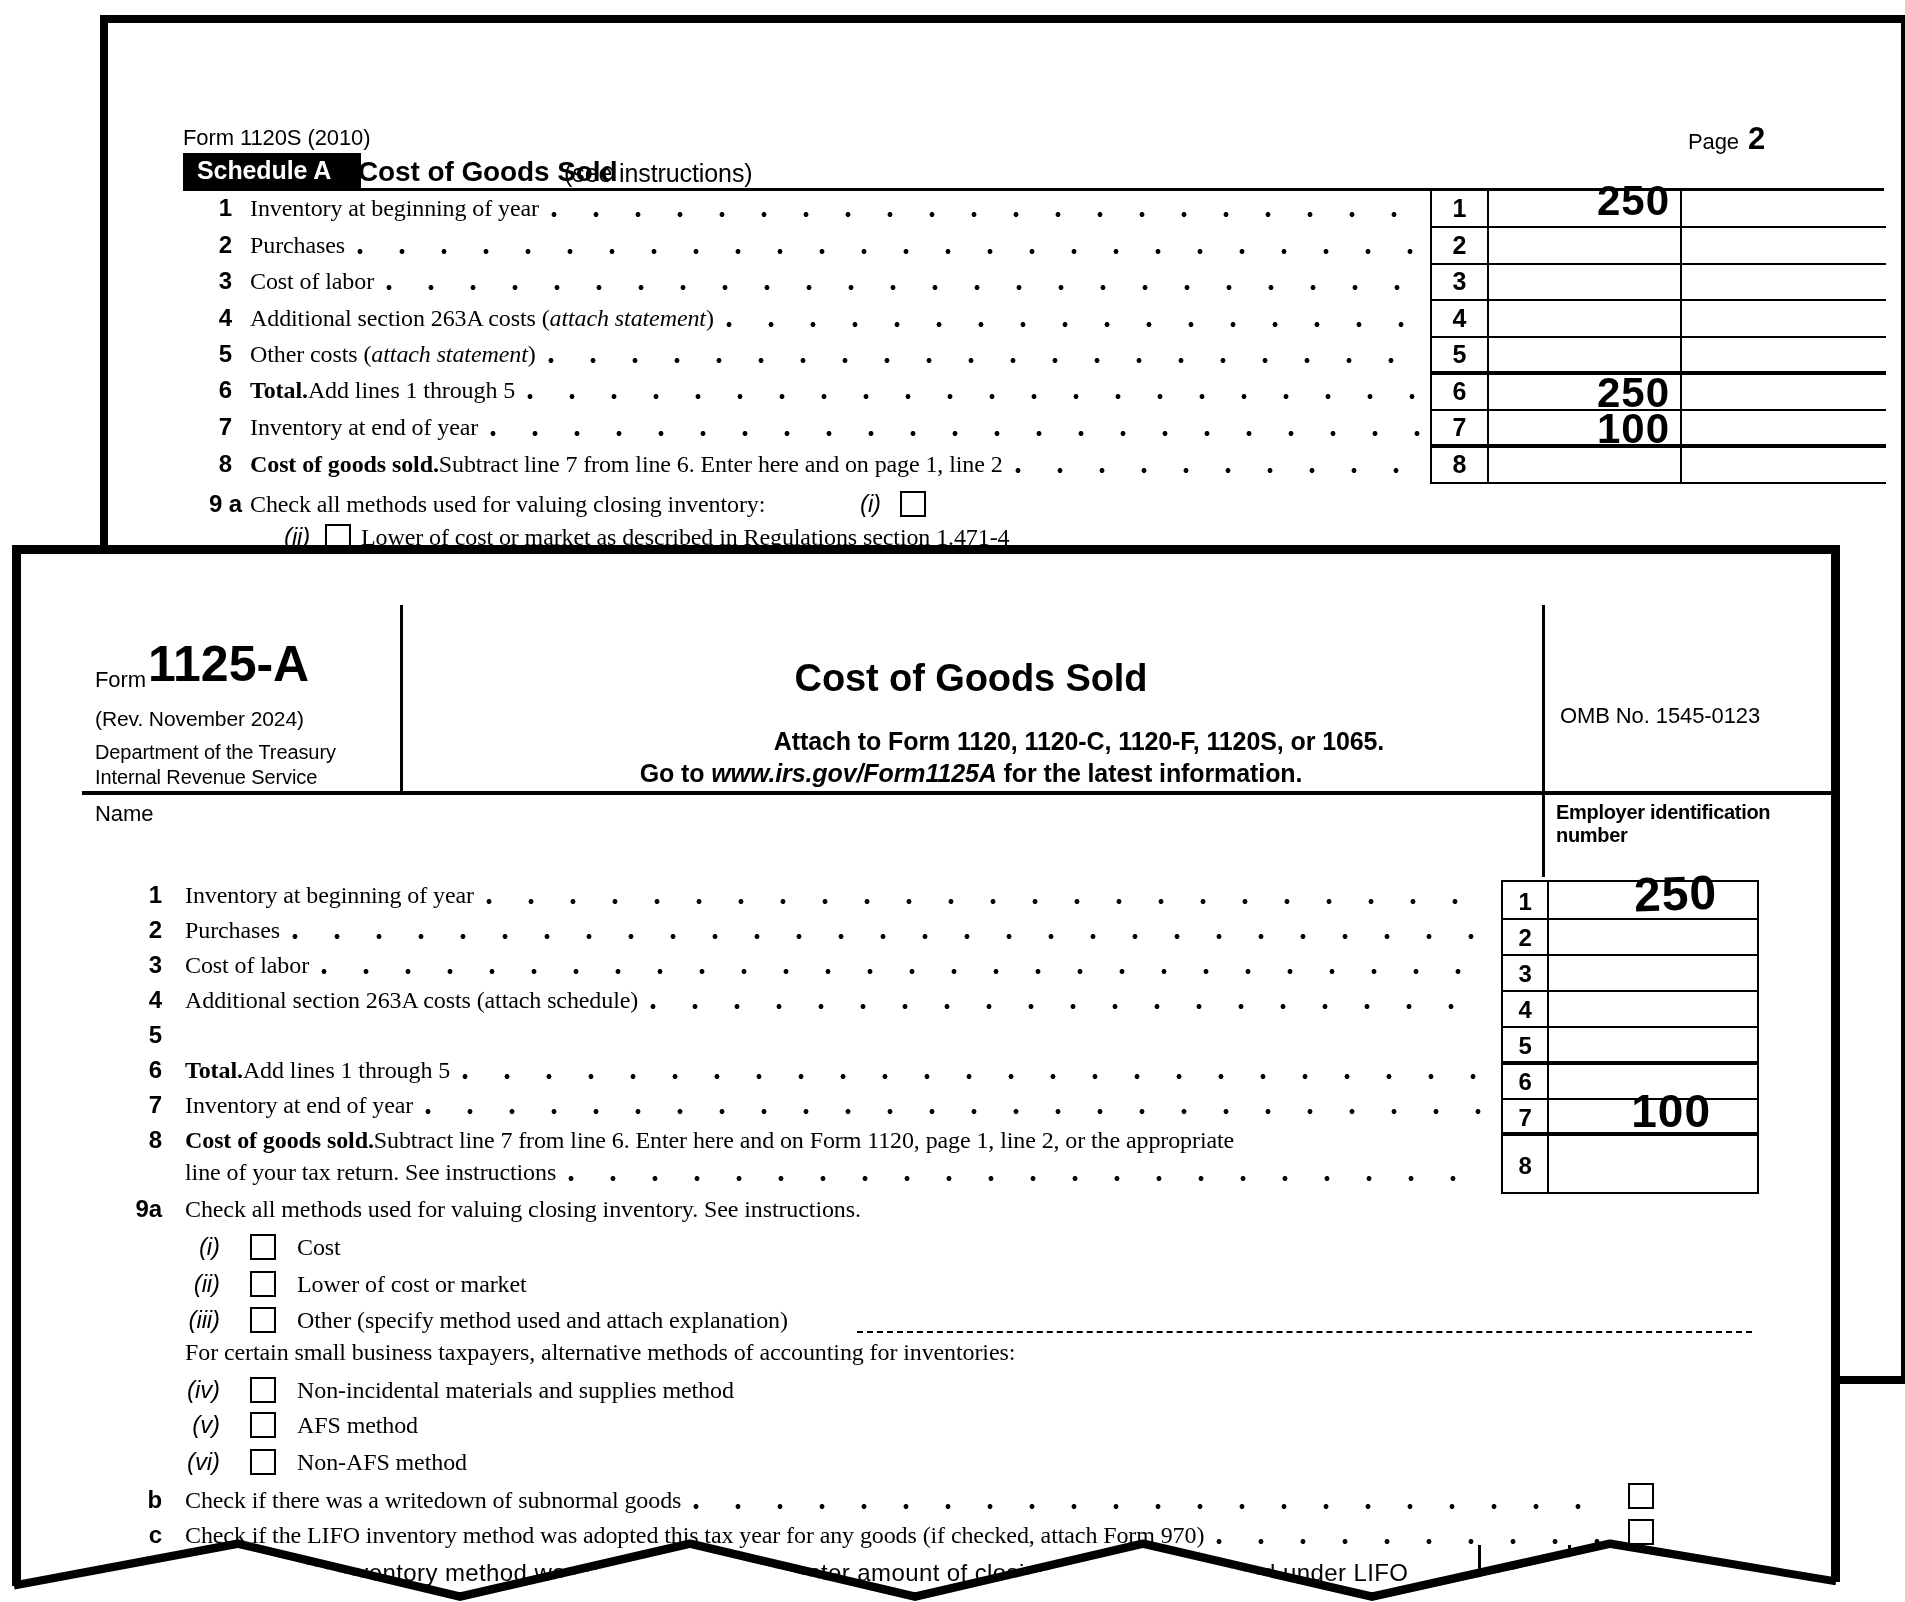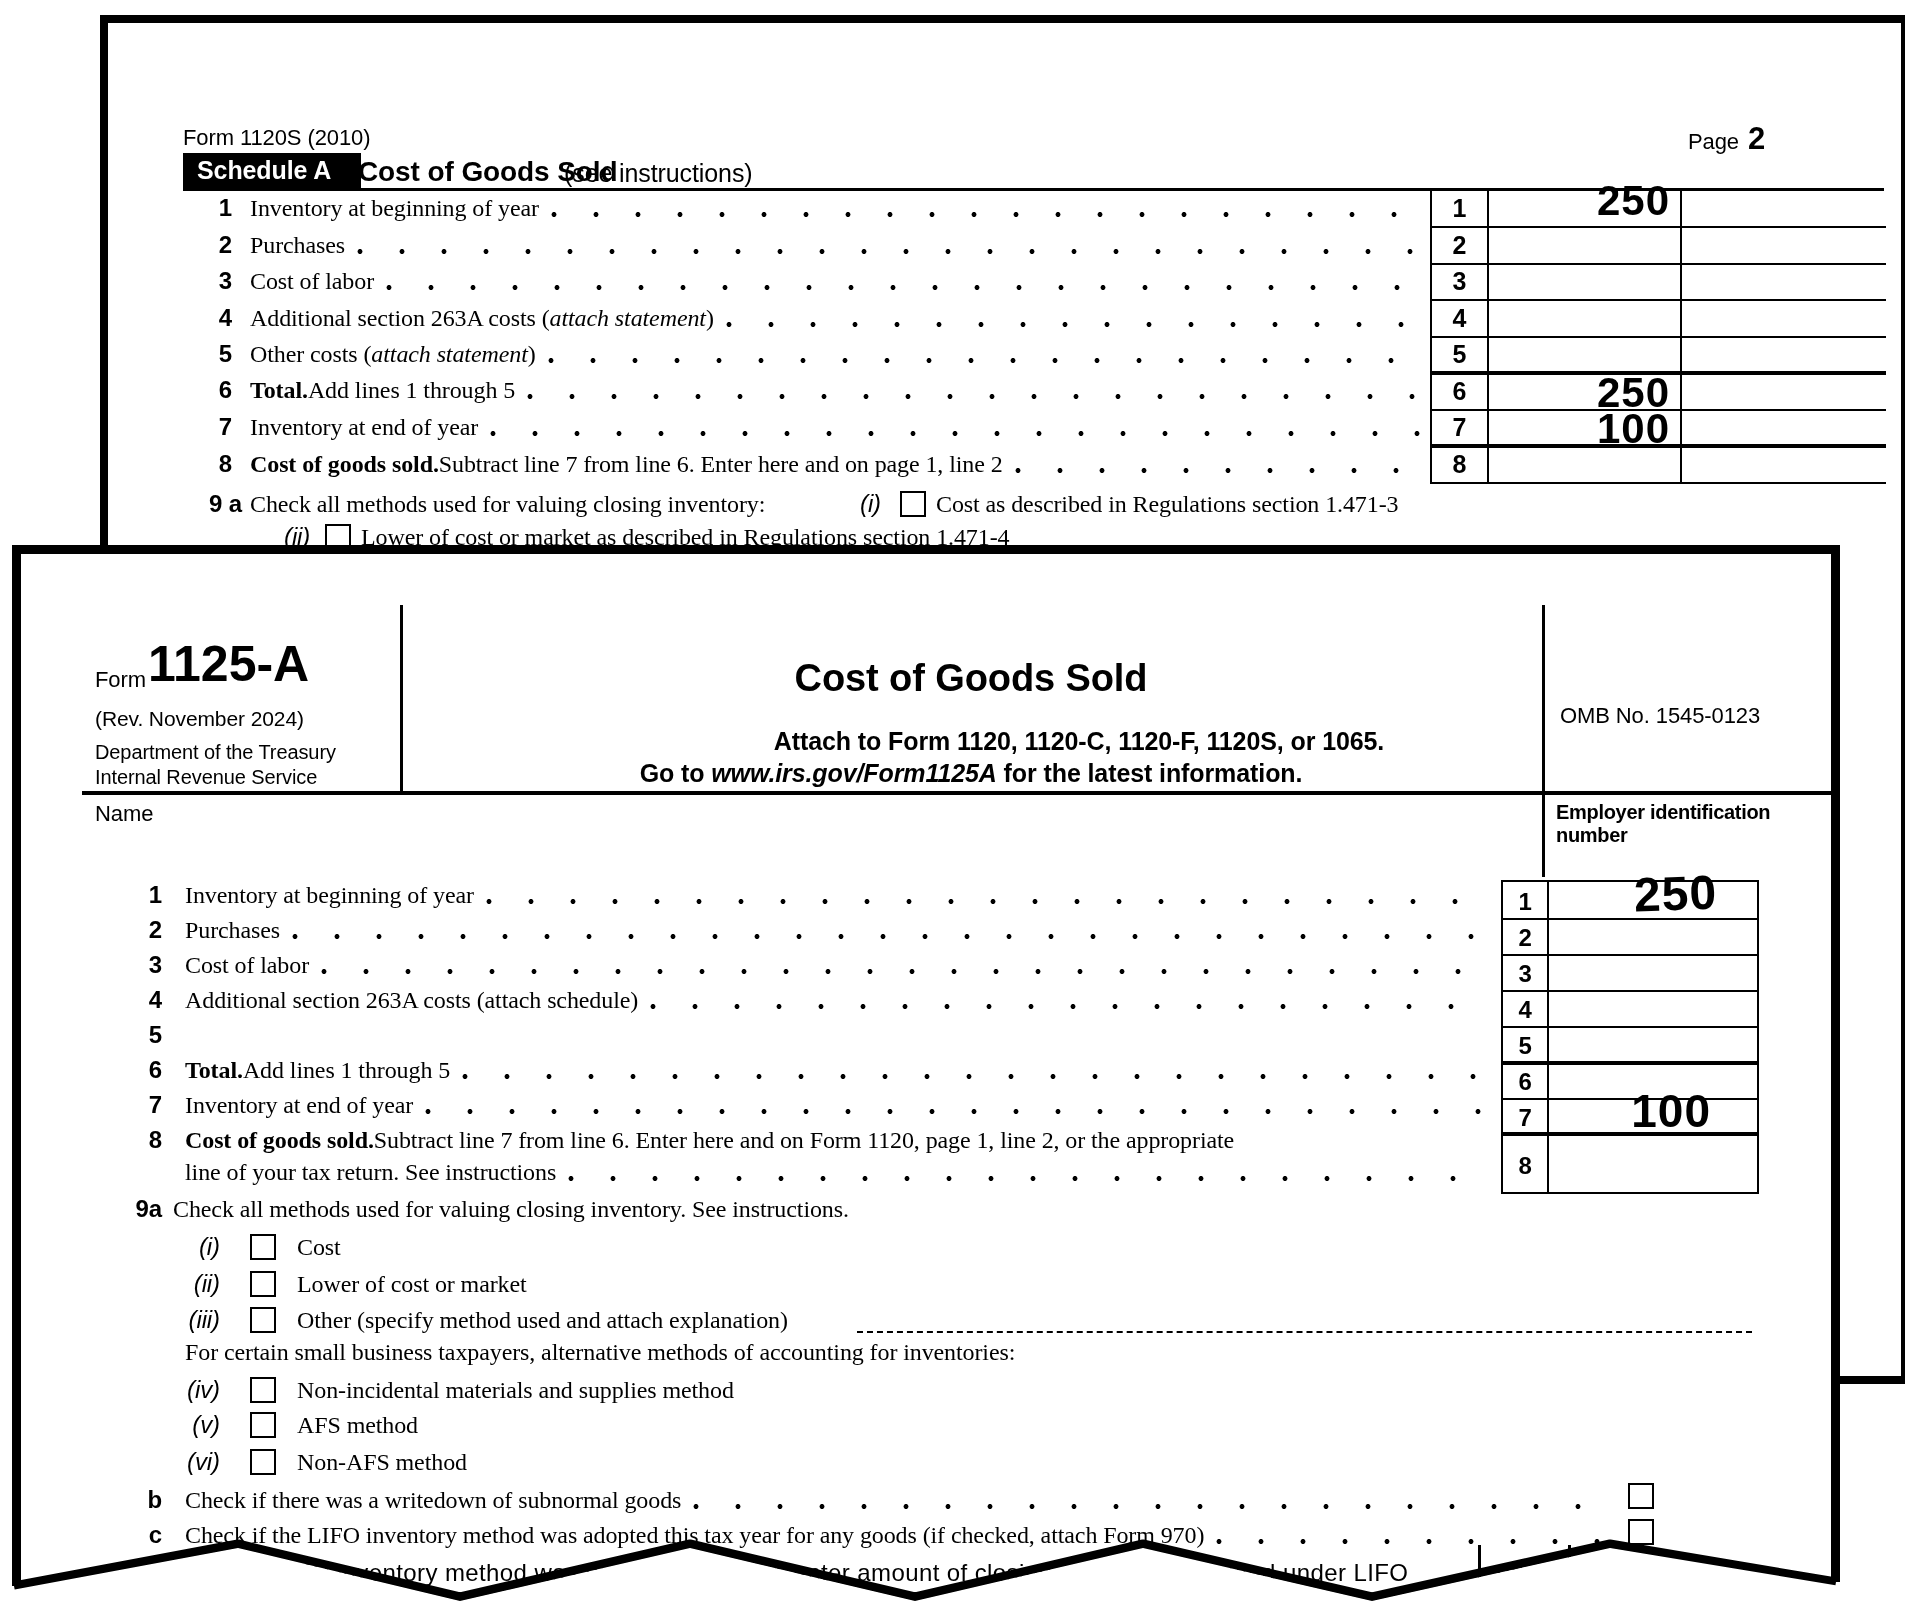--- a/index.html
+++ b/index.html
@@ -93,23 +93,20 @@
         <span> Subtract line 7 from line 6. Enter here and on page 1, line 2</span>
         <span class="leader"></span>
     </div>
 
     <div class="numbox" style="left:86px;top:467px;width:48px;">9 a</div>
     <div class="row" style="left:142px;top:467px;">
       <span>Check all methods used for valuing closing inventory:</span>
     </div>
     <div class="abs i" style="left:752px;top:467px;font-size:24px;">(i)</div>
     <span class="cb abs" style="left:792px;top:468px;"></span>
-    <div class="row" style="left:828px;top:467px;">
-      <span>Cost as described in Regulations section 1.471-3</span>
-    </div>
     <div class="abs i" style="left:176px;top:500px;font-size:24px;">(ii)</div>
     <span class="cb abs" style="left:217px;top:501px;"></span>
     <div class="row" style="left:253px;top:500px;">
       <span>Lower of cost or market as described in Regulations section 1.471-4</span>
     </div>
 
     <div class="t1">
       <div class="vline" style="left:55px;top:0;height:292px;"></div>
       <div class="vline" style="left:248px;top:0;height:292px;"></div>
       <div class="hline" style="left:0;top:36px;width:454px;"></div>
@@ -193,21 +190,21 @@
     <div class="row" style="left:173px;top:581px;">
       <span class="b">Cost of goods sold.</span>
         <span> Subtract line 7 from line 6. Enter here and on Form 1120, page 1, line 2, or the appropriate</span>
     </div>
     <div class="row" style="left:173px;top:613px;right:360px;">
       <span>line of your tax return. See instructions</span>
         <span class="leader"></span>
     </div>
 
     <div class="numbox" style="left:112px;top:650px;width:38px;">9a</div>
-    <div class="row" style="left:161px;top:650px;justify-content:center;">
+    <div class="row" style="left:173px;top:650px;justify-content:center;">
       <span>Check all methods used for valuing closing inventory. See instructions.</span>
     </div>
     <div class="romanbox" style="left:128px;top:688px;">(i)</div>
     <span class="cb abs" style="left:238px;top:689px;"></span>
     <div class="row" style="left:285px;top:688px;">
         <span>Cost</span>
       </div>
     <div class="romanbox" style="left:128px;top:725px;">(ii)</div>
     <span class="cb abs" style="left:238px;top:726px;"></span>
     <div class="row" style="left:285px;top:725px;">

